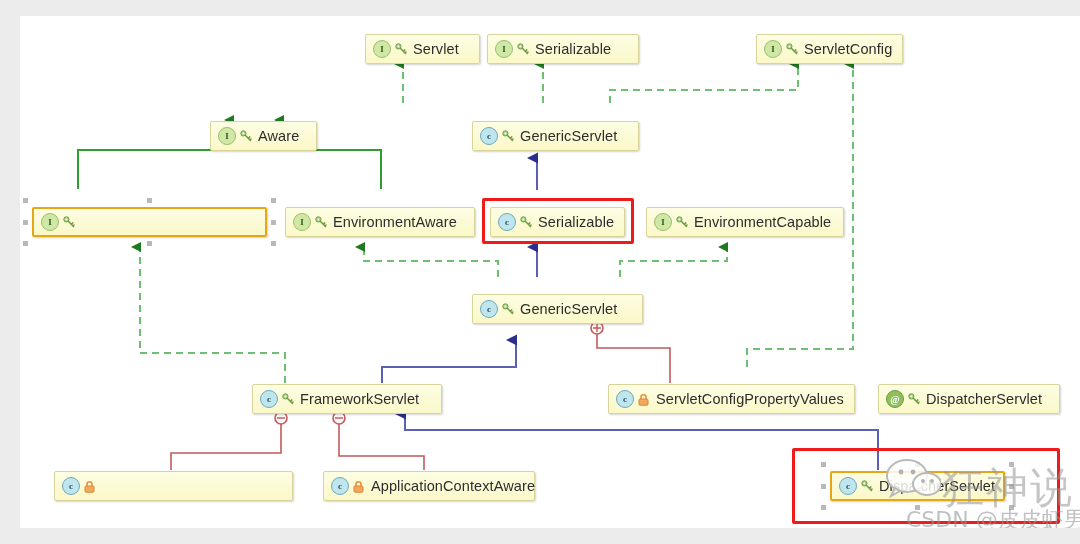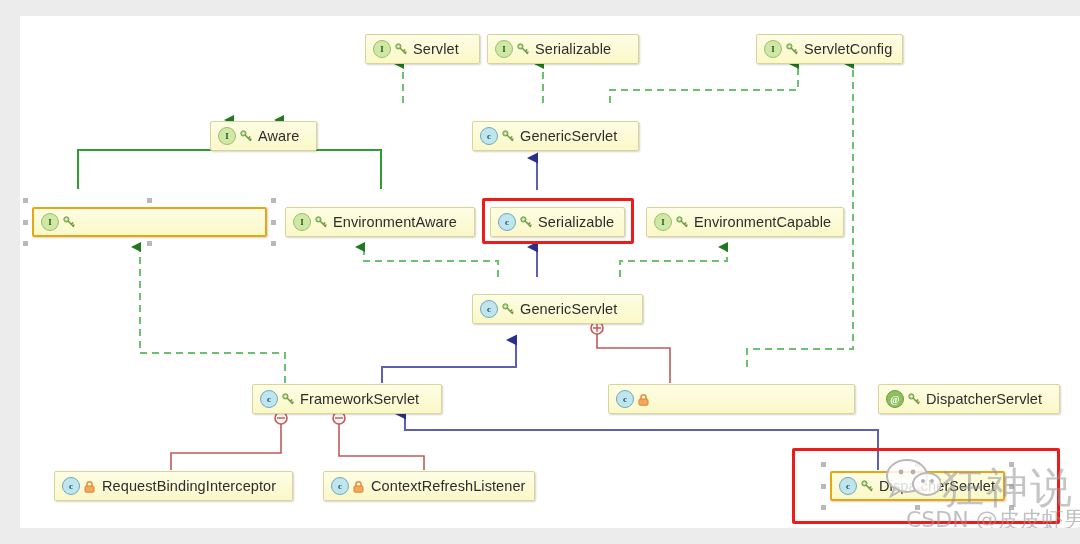--- a/index.html
+++ b/index.html
@@ -300,51 +300,51 @@
           <span class="lbl">FrameworkServlet</span>
         </div>
         <div class="node" style="left: 588px; top: 368px; width: 247px;">
           <span class="ico ico-c">c</span>
           <span class="vis">
             <svg width="11" height="13" viewBox="0 0 11 13">
               <path d="M3 6 V4.2 a2.5 2.5 0 0 1 5 0 V6" fill="none" stroke="#e8913f" stroke-width="1.6"></path>
               <rect x="1" y="6" width="9" height="6.2" rx="1.2" fill="#f3a85c" stroke="#d88434" stroke-width="1"></rect>
             </svg>
           </span>
+          <span class="lbl">ServletConfigPropertyValues</span>
         </div>
         <div class="node" style="left: 858px; top: 368px; width: 182px;">
           <span class="ico ico-a">@</span>
           <span class="vis">
             <svg width="12" height="12" viewBox="0 0 12 12">
               <circle cx="3.4" cy="3.4" r="2.6" fill="#a8d487" stroke="#6f9c42" stroke-width="1"></circle>
               <circle cx="3.4" cy="3.4" r="0.9" fill="#ffffff"></circle>
               <path d="M5.3 5.3 L10.4 10.4 M8.3 8.3 L9.8 6.9 M10 10 L11 9" stroke="#6f9c42" stroke-width="1.5" fill="none" stroke-linecap="round"></path>
             </svg>
           </span>
           <span class="lbl">DispatcherServlet</span>
         </div>
         <div class="node" style="left: 34px; top: 455px; width: 239px;">
           <span class="ico ico-c">c</span>
           <span class="vis">
             <svg width="11" height="13" viewBox="0 0 11 13">
               <path d="M3 6 V4.2 a2.5 2.5 0 0 1 5 0 V6" fill="none" stroke="#e8913f" stroke-width="1.6"></path>
               <rect x="1" y="6" width="9" height="6.2" rx="1.2" fill="#f3a85c" stroke="#d88434" stroke-width="1"></rect>
             </svg>
           </span>
-          <span class="lbl">RequestBindingInterceptor</span>
         </div>
         <div class="node" style="left: 303px; top: 455px; width: 212px;">
           <span class="ico ico-c">c</span>
           <span class="vis">
             <svg width="11" height="13" viewBox="0 0 11 13">
               <path d="M3 6 V4.2 a2.5 2.5 0 0 1 5 0 V6" fill="none" stroke="#e8913f" stroke-width="1.6"></path>
               <rect x="1" y="6" width="9" height="6.2" rx="1.2" fill="#f3a85c" stroke="#d88434" stroke-width="1"></rect>
             </svg>
           </span>
-          <span class="lbl">ContextRefreshListener</span>
+          <span class="lbl">ApplicationContextAware</span>
         </div>
         <div class="sel-handles" style="left: 801px; top: 446px; width: 193px; height: 48px;">
           <i style="left: 0px; top: 0px;"></i>
           <i style="left: 94px; top: 0px;"></i>
           <i style="left: 188px; top: 0px;"></i>
           <i style="left: 0px; top: 21.5px;"></i>
           <i style="left: 188px; top: 21.5px;"></i>
           <i style="left: 0px; top: 43px;"></i>
           <i style="left: 94px; top: 43px;"></i>
           <i style="left: 188px; top: 43px;"></i>

